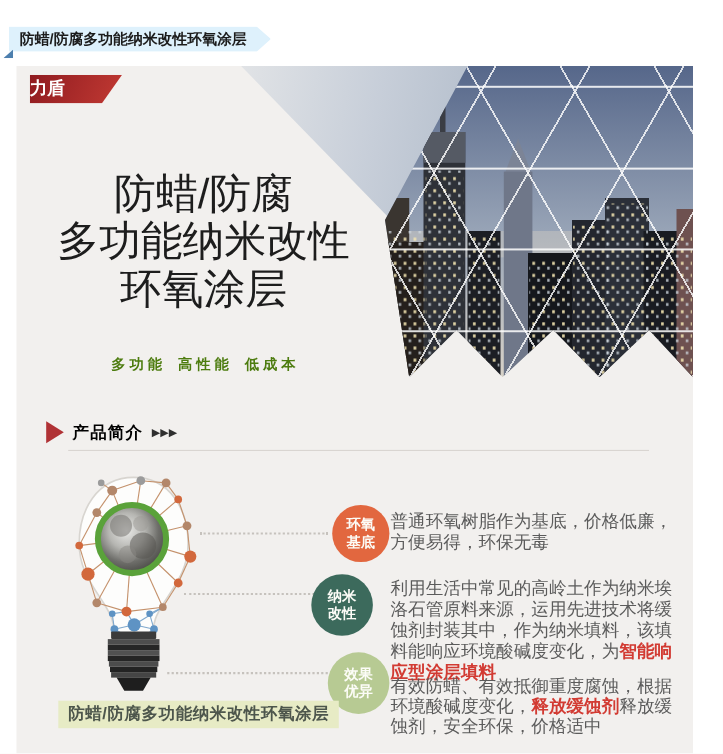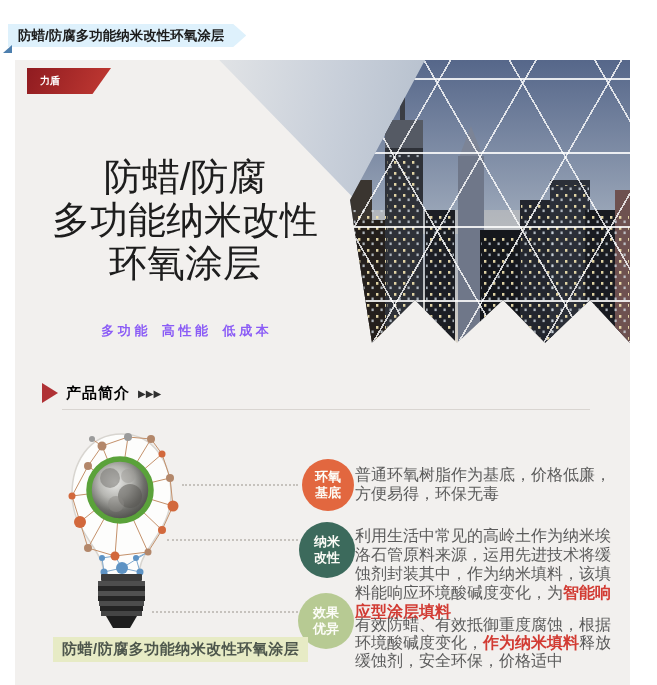--- a/index.html
+++ b/index.html
@@ -12,43 +12,43 @@
     padding:0 22px 0 10px;
     clip-path:polygon(0 0,calc(100% - 13px) 0,100% 50%,calc(100% - 13px) 100%,0 100%);}
   .tab-fold{position:absolute;left:3px;top:45px;width:9px;height:8px;background:#4d7fae;
     clip-path:polygon(0 100%,100% 0,100% 100%);}
 
   
   .poster{position:absolute;left:15px;top:60px;width:615px;height:625px;background:#f2f0ee;overflow:hidden;}
 
   
   .brand{position:absolute;left:12px;top:8px;width:84px;height:26px;line-height:26px;
-    background:linear-gradient(115deg,#8f1b20,#c23a33);color:#fff;font-size:10px;font-weight:bold;
-    padding-left:13px;box-sizing:border-box;
+    background:linear-gradient(115deg,#8f1b20,#c23a33);color:#fff;font-size:16px;font-weight:bold;
+    box-sizing:border-box;
     clip-path:polygon(0 0,100% 0,78% 100%,0 100%);}
 
   
   .sky-tri{position:absolute;left:185px;top:0;width:240px;height:148px;
     background:linear-gradient(100deg,#e3e5e7 0%,#c3cbd7 55%,#aab6c6 100%);
     clip-path:polygon(8% 0,100% 0,68% 100%);opacity:.9;}
   .photo{position:absolute;left:315px;top:0;width:300px;height:283px;
     clip-path:polygon(95px 0,300px 0,300px 283px,260px 240px,215px 283px,173px 240px,127px 283px,85px 240px,42px 283px,20px 140px);}
   .photo svg{position:absolute;left:0;top:0;}
   .grid{position:absolute;left:0;top:0;width:100%;height:100%;
     background:
       repeating-linear-gradient(180deg,rgba(255,255,255,.85) 0 2px,transparent 2px 74px),
       repeating-linear-gradient(60deg,rgba(255,255,255,.8) 0 1.6px,transparent 1.6px 74px),
       repeating-linear-gradient(-60deg,rgba(255,255,255,.8) 0 1.6px,transparent 1.6px 74px);
     background-position:0 18px,0 0,0 0;}
 
   
   .title{position:absolute;left:15px;top:96px;width:310px;text-align:center;
     font-size:38px;line-height:43px;font-weight:400;color:#1d1d1d;letter-spacing:0;}
   .subtitle{position:absolute;left:15px;top:262px;width:310px;text-align:center;
-    font-size:13px;font-weight:bold;color:#8b5cf6;white-space:pre;}
+    font-size:13px;font-weight:bold;color:#4d7c0f;white-space:pre;}
 
   
   .section{position:absolute;left:27px;top:322px;height:22px;display:flex;align-items:center;gap:8px;}
   .tri-icon{width:0;height:0;border-left:16px solid #b03235;border-top:10px solid transparent;border-bottom:10px solid transparent;}
   .sec-title{font-size:15px;font-weight:bold;color:#000000;letter-spacing:1px;}
   .sec-arrows{font-size:10px;color:#2f2f2f;letter-spacing:0;}
   .sec-line{position:absolute;left:47px;top:349px;width:528px;height:1px;background:#d9d5d1;}
 
   
   .bulb{position:absolute;left:43px;top:366px;}
@@ -56,21 +56,21 @@
   
   .dot-line{position:absolute;border-top:2px dotted #c6c2bd;height:0;}
   .dl1{left:167px;top:424px;width:116px;}
   .dl2{left:152px;top:479px;width:131px;}
   .dl3{left:137px;top:551px;width:146px;}
 
   
   .feature-circle{position:absolute;border-radius:50%;display:flex;align-items:center;justify-content:center;
     color:#fcfcf7;font-size:13px;font-weight:bold;text-align:center;white-space:pre-line;line-height:16px;}
   .fc1{left:287px;top:399px;width:52px;height:52px;}
-  .fc2{left:284px;top:462px;width:56px;height:56px;}
+  .fc2{left:268px;top:462px;width:56px;height:56px;}
   .fc3{left:283px;top:533px;width:56px;height:56px;}
 
   
   .feature-text{position:absolute;margin:0;font-size:16px;line-height:19px;color:#5b5b5b;}
   .ft1{left:340px;top:405px;width:262px;}
   .ft2{left:340px;top:466px;width:268px;}
   .ft3{left:340px;top:556px;width:260px;line-height:18px;}
   .em-red{color:#d23b33;font-weight:bold;}
 
   
@@ -242,18 +242,18 @@
 
     <div class="feature-circle fc1" style="background-color: rgb(226, 103, 63);">环氧
 基底</div>
     <div class="feature-circle fc2" style="background-color: rgb(60, 106, 92);">纳米
 改性</div>
     <div class="feature-circle fc3" style="background-color: rgb(183, 202, 147);">效果
 优异</div>
 
     <p class="feature-text ft1"><span>普通环氧树脂作为基底，价格低廉，方便易得，环保无毒</span></p>
     <p class="feature-text ft2"><span>利用生活中常见的高岭土作为纳米埃洛石管原料来源，运用先进技术将缓蚀剂封装其中，作为纳米填料，该填料能响应环境酸碱度变化，为</span><span class="em-red">智能响应型涂层填料</span></p>
-    <p class="feature-text ft3"><span>有效防蜡、有效抵御重度腐蚀，根据环境酸碱度变化，</span><span class="em-red">作为纳米填料</span><span>释放缓蚀剂，安全环保，价格适中</span></p>
+    <p class="feature-text ft3"><span>有效防蜡、有效抵御重度腐蚀，根据环境酸碱度变化，</span><span class="em-red">释放缓蚀剂</span><span>释放缓蚀剂，安全环保，价格适中</span></p>
 
     <div class="caption">防蜡/防腐多功能纳米改性环氧涂层</div>
 
   </div>
 </div>
 
 </body></html>

